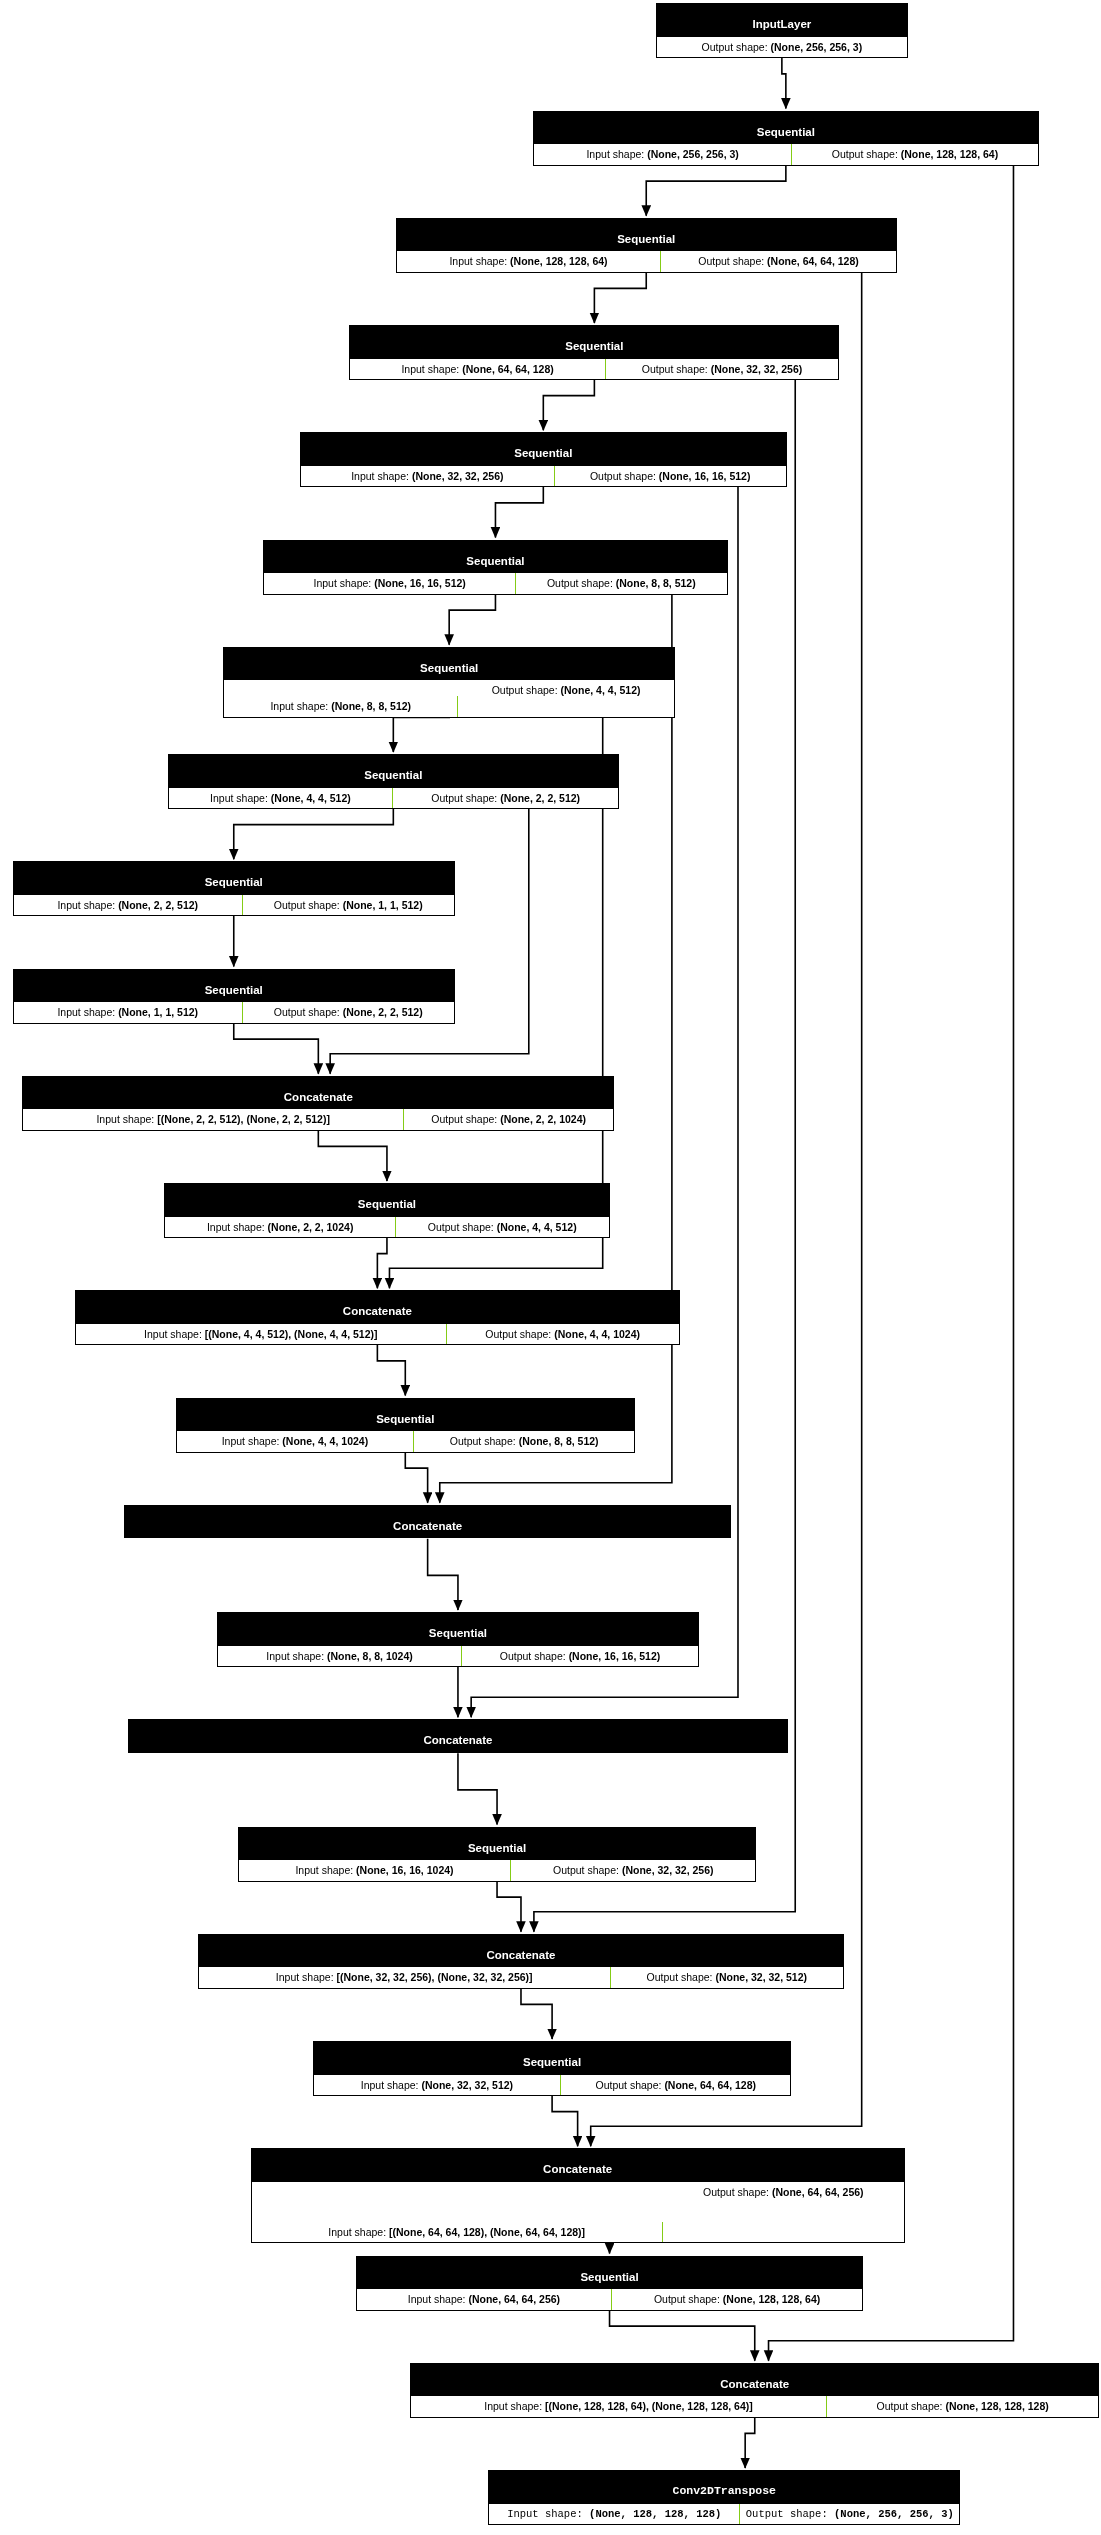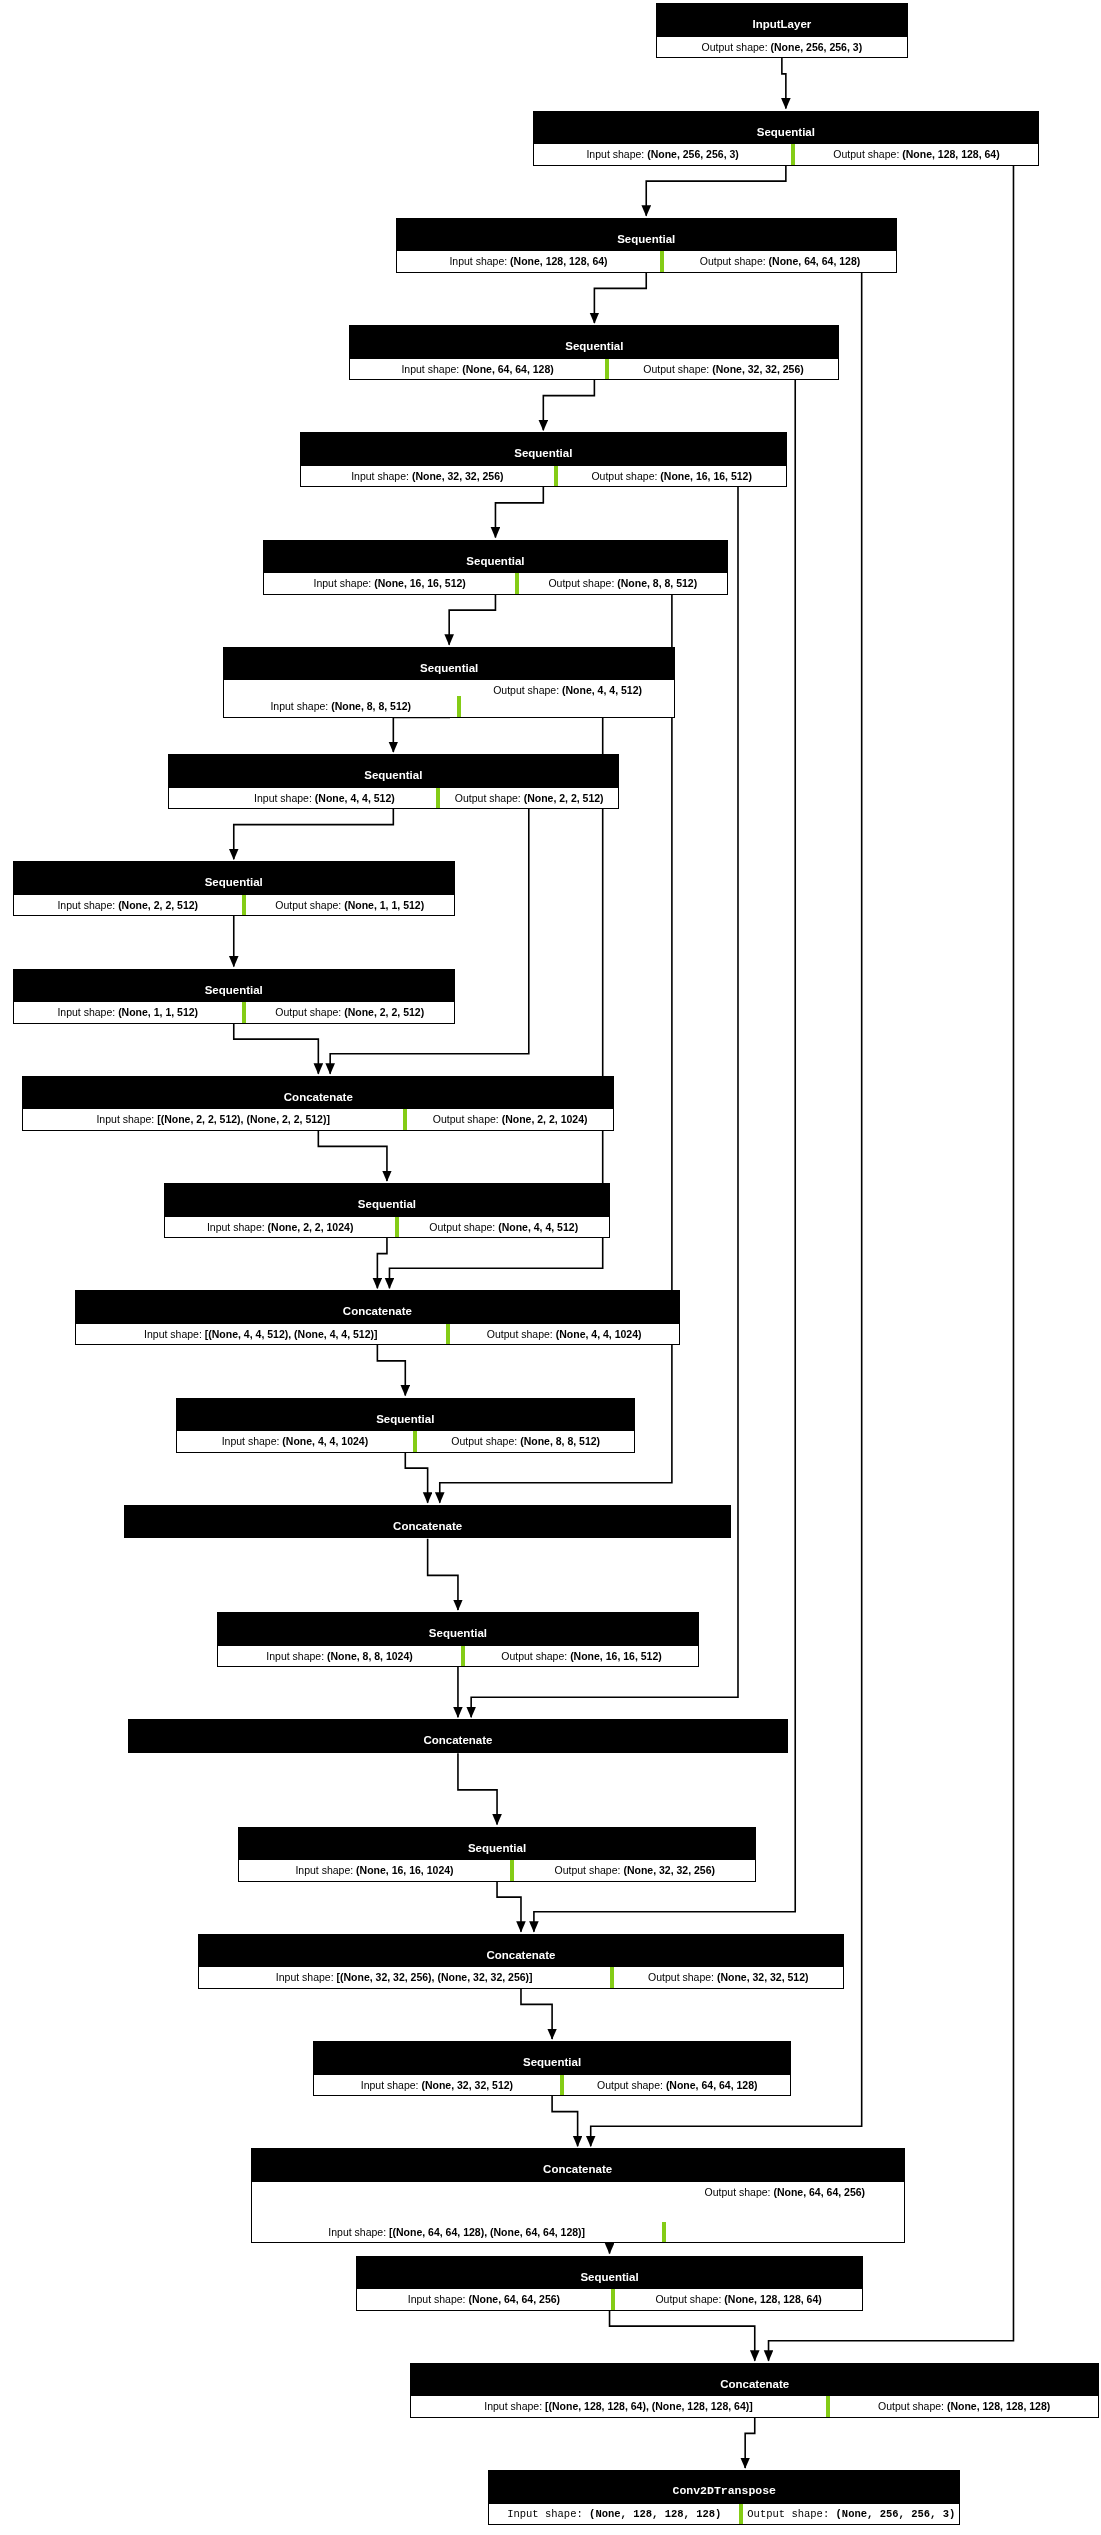--- a/index.html
+++ b/index.html
@@ -46,21 +46,21 @@
     flex: 1 1 auto;
     font-size: 10.5px;
     color: #000000;
     text-align: center;
     padding: 4px 4px 4px 4px;
     white-space: nowrap;
     overflow: hidden;
     line-height: 1.2;
   }
   .node .shapes .cell.left {
-    border-right: 4px solid #84cc16;
+    border-right: 1px solid #84cc16;
   }
   .node .shapes .cell b {
     font-weight: bold;
   }
   svg.edges {
     position: absolute;
     left: 0; top: 0;
     width: 1101px;
     height: 2535px;
     pointer-events: none;
@@ -153,21 +153,21 @@
     <div class="node" style="left: 223.391px; top: 646.75px; width: 451.57px;">
       <div class="title">Sequential</div>
       <div class="shapes">
         <div class="cell left" style="flex: 0 0 50%; margin-top: 16px;"><span>Input shape: </span><b>(None, 8, 8, 512)</b></div>
         <div class="cell"><span>Output shape: </span><b>(None, 4, 4, 512)</b></div>
       </div>
     </div>
     <div class="node" style="left: 167.543px; top: 754px; width: 451.57px;">
       <div class="title">Sequential</div>
       <div class="shapes">
-        <div class="cell left" style="flex: 0 0 48%; margin-left: 44px;"><span>Input shape: </span><b>(None, 4, 4, 512)</b></div>
+        <div class="cell left" style="flex: 0 0 48%;"><span>Input shape: </span><b>(None, 4, 4, 512)</b></div>
         <div class="cell"><span>Output shape: </span><b>(None, 2, 2, 512)</b></div>
       </div>
     </div>
     <div class="node" style="left: 12.7652px; top: 861.25px; width: 441.996px;">
       <div class="title">Sequential</div>
       <div class="shapes">
         <div class="cell left" style="flex: 0 0 50%;"><span>Input shape: </span><b>(None, 2, 2, 512)</b></div>
         <div class="cell"><span>Output shape: </span><b>(None, 1, 1, 512)</b></div>
       </div>
     </div>

